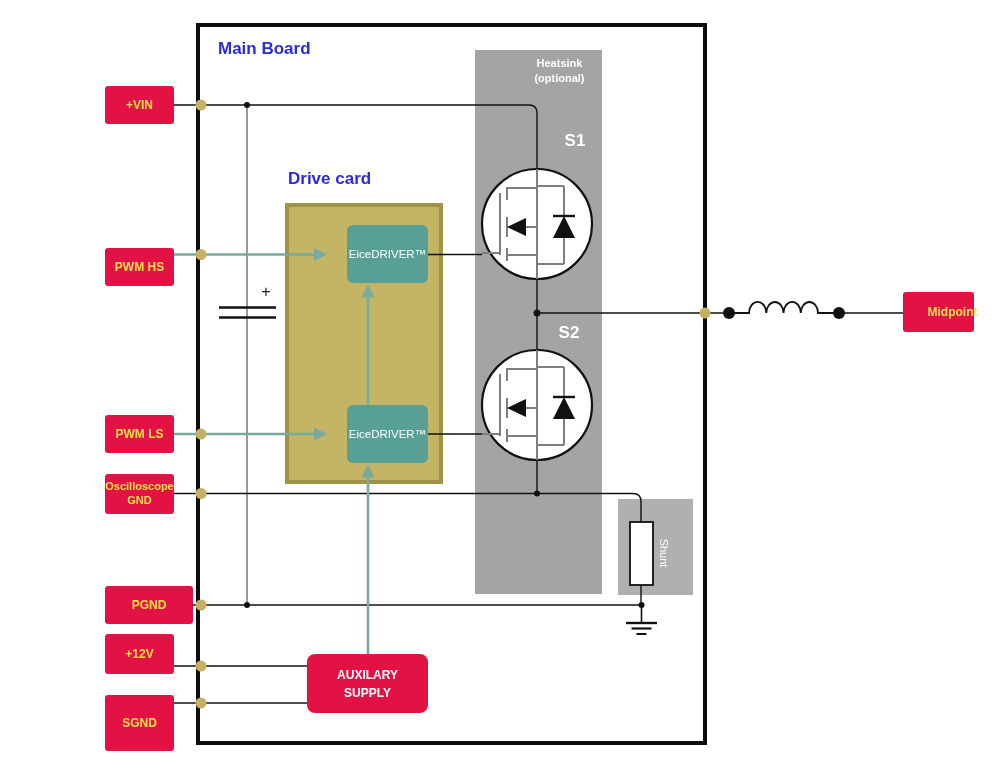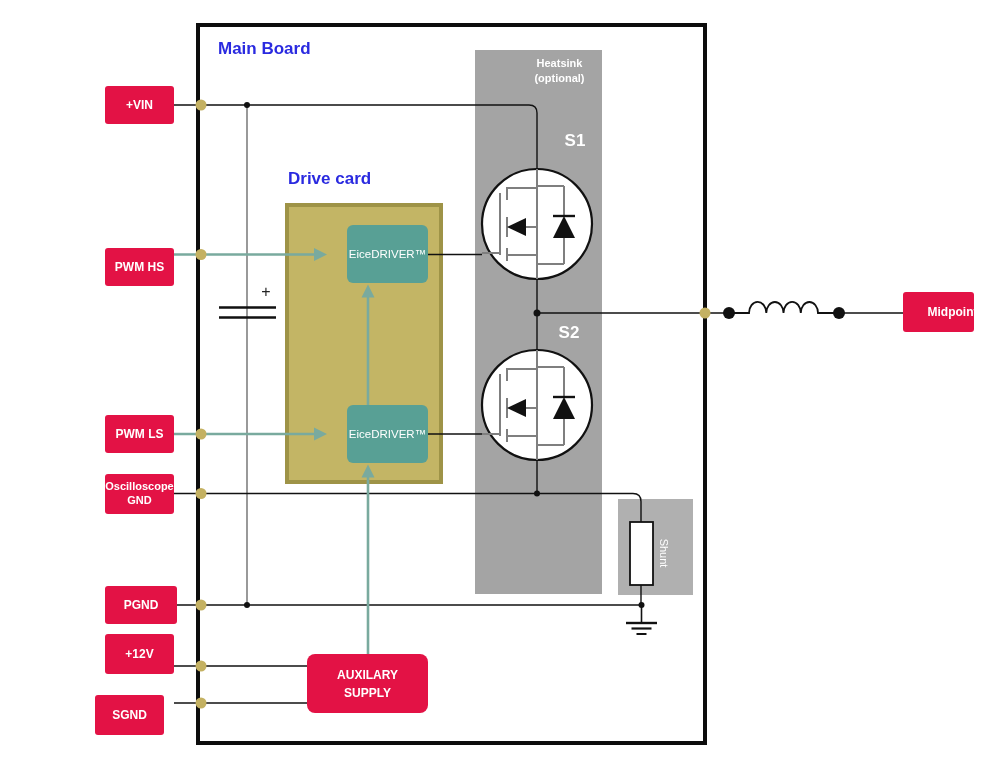--- a/index.html
+++ b/index.html
@@ -2,21 +2,21 @@
 <html><head>
 <meta charset="utf-8">
 <style>
   html,body{margin:0;padding:0;background:#ffffff;font-family:"Liberation Sans",sans-serif;}
   .stage{position:relative;width:992px;height:765px;background:#ffffff;overflow:hidden;}
   .abs{position:absolute;box-sizing:border-box;}
   .board{border:4px solid #0d0d0d;background:transparent;}
   .grayblock{background:#a4a4a4;}
   .lightgray{background:#b0b0b0;}
   .drivecard{background:#c3b565;border:4px solid #9e9347;}
-  .term{background:#e31245;color:#ffffff;display:flex;flex-direction:column;align-items:center;justify-content:center;
+  .term{background:#e31245;color:#fde047;display:flex;flex-direction:column;align-items:center;justify-content:center;
         text-align:center;font-weight:bold;font-size:12px;border-radius:3px;line-height:1.25;}
   .term.small{font-size:11px;}
   .eice{background:#58a095;border-radius:6px;color:#ffffff;font-size:11.5px;
         display:flex;align-items:center;justify-content:center;text-align:center;margin-left:20px;}
   .title{color:#2a2ae0;font-weight:bold;font-size:17px;white-space:nowrap;}
   .swlabel{color:#ffffff;font-weight:bold;font-size:17px;text-align:center;}
   .boxlabel{color:#ffffff;font-size:11px;font-weight:bold;text-align:center;line-height:1.35;padding-top:6px;margin-left:42px;}
   .aux{background:#e31245;border-radius:8px;color:#ffffff;font-weight:bold;font-size:12px;
        display:flex;flex-direction:column;align-items:center;justify-content:center;line-height:1.5;text-align:center;}
   .shuntlabel{color:#ffffff;font-size:11px;text-align:center;transform:rotate(90deg);line-height:22px;}
@@ -152,27 +152,27 @@
   <div class="abs term layer3" style="left:105px;top:248px;width:69px;height:38px;">
     <span>PWM HS</span>
   </div>
   <div class="abs term layer3" style="left:105px;top:415px;width:69px;height:38px;">
     <span>PWM LS</span>
   </div>
   <div class="abs term small layer3" style="left:105px;top:474px;width:69px;height:40px;">
     <span style="display:block">Oscilloscope</span>
     <span style="display:block">GND</span>
   </div>
-  <div class="abs term layer3" style="left:105px;top:586px;width:72px;height:38px;">
+  <div class="abs term layer3" style="left:105px;top:586px;width:88px;height:38px;">
     <span>PGND</span>
   </div>
   <div class="abs term layer3" style="left:105px;top:634px;width:69px;height:40px;text-align:right;">
     <span>+12V</span>
   </div>
-  <div class="abs term layer3" style="left:95px;top:695px;width:69px;height:40px;">
+  <div class="abs term layer3" style="left:105px;top:695px;width:69px;height:56px;">
     <span>SGND</span>
   </div>
   <div class="abs term layer3" style="left:903px;top:292px;width:71px;height:40px;padding-left:28px;">
     <span>Midpoint</span>
   </div>
 
   <div class="abs aux layer3" style="left:307px;top:654px;width:121px;height:59px;">
     <span style="display:block">AUXILARY</span>
     <span style="display:block">SUPPLY</span>
   </div>

